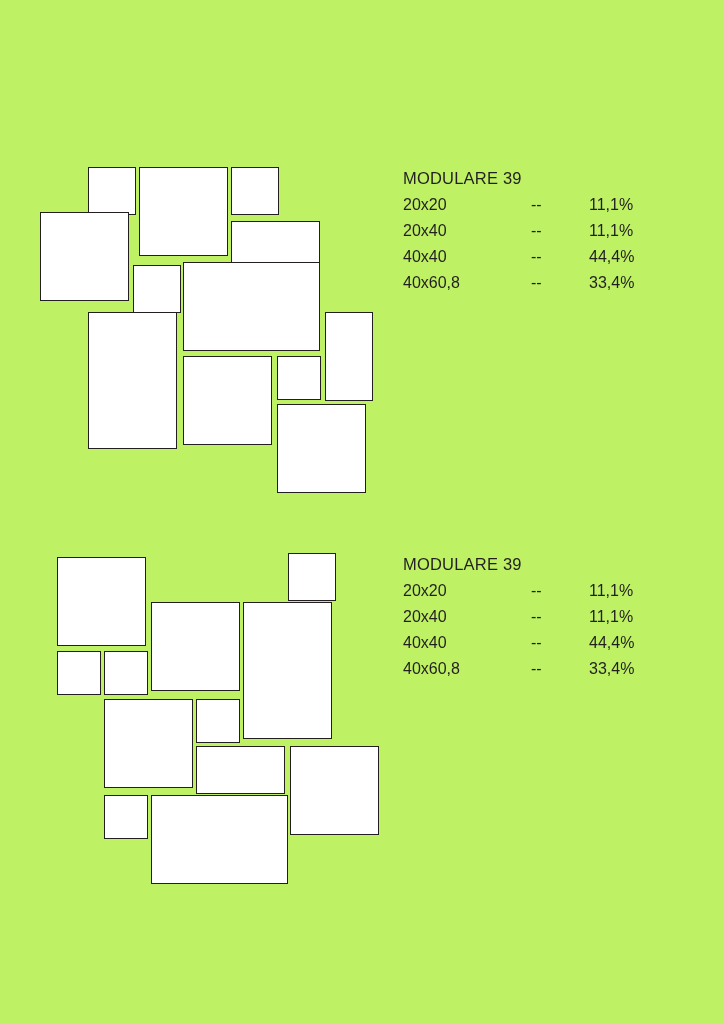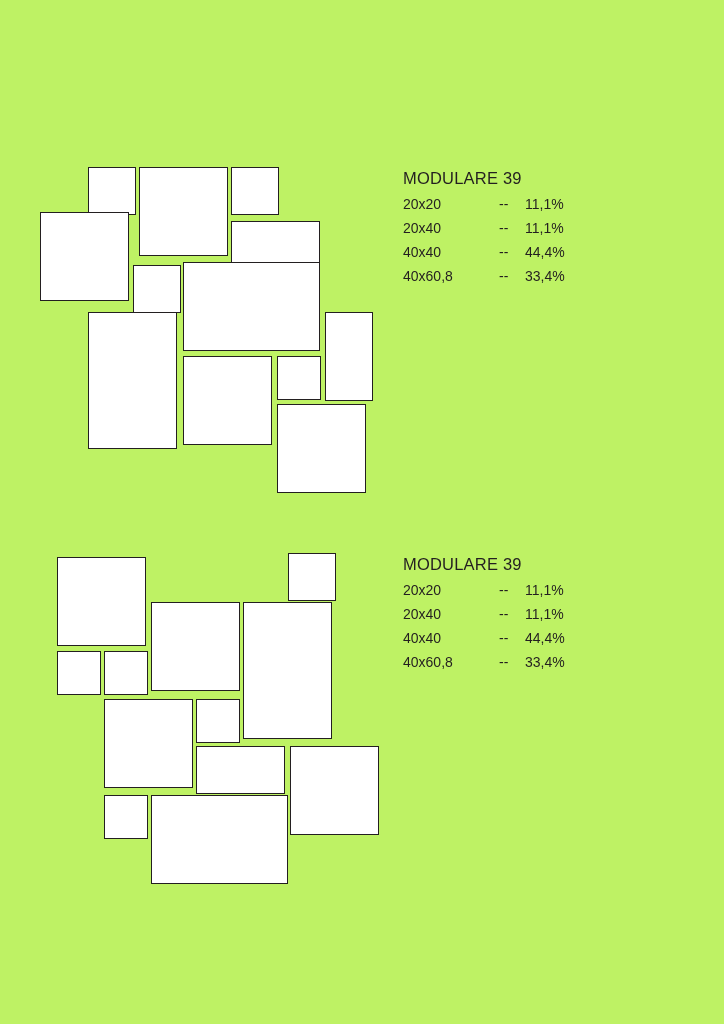--- a/index.html
+++ b/index.html
@@ -45,24 +45,25 @@
   .legend-title {
     font-size: 16.5px;
     letter-spacing: 0.2px;
     line-height: 1;
     margin-bottom: 10px;
     white-space: nowrap;
   }
   .legend-row {
     display: flex;
     align-items: baseline;
-    font-size: 14px;
+    font-size: 16px;
     line-height: 1;
     margin-bottom: 10px;
     white-space: nowrap;
+    gap: 32px;
   }
   .legend-size {
     display: inline-block;
     width: 96px;
   }
   .legend-dash {
     display: inline-block;
     width: 26px;
   }
   .legend-pct {

